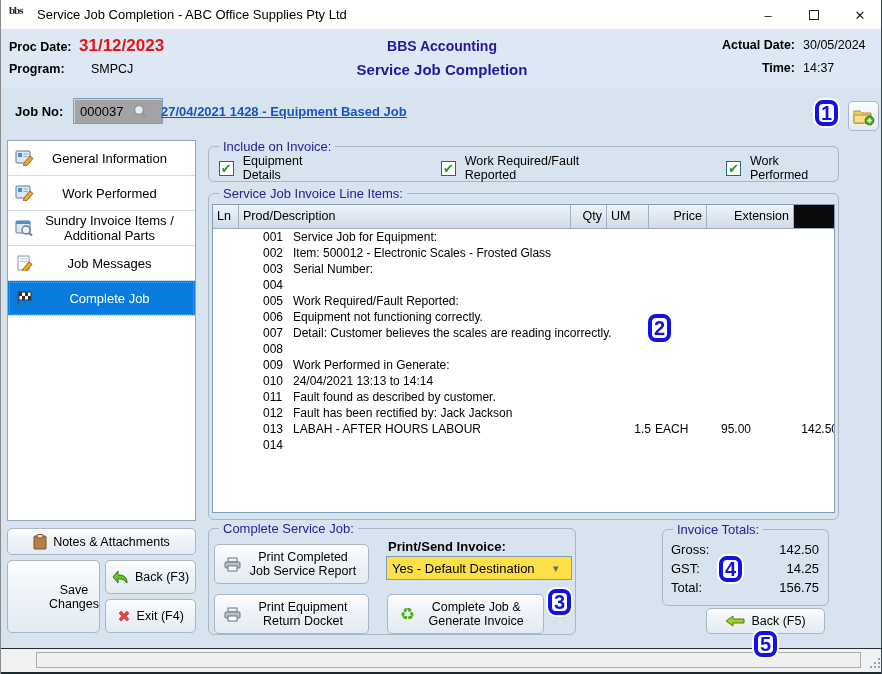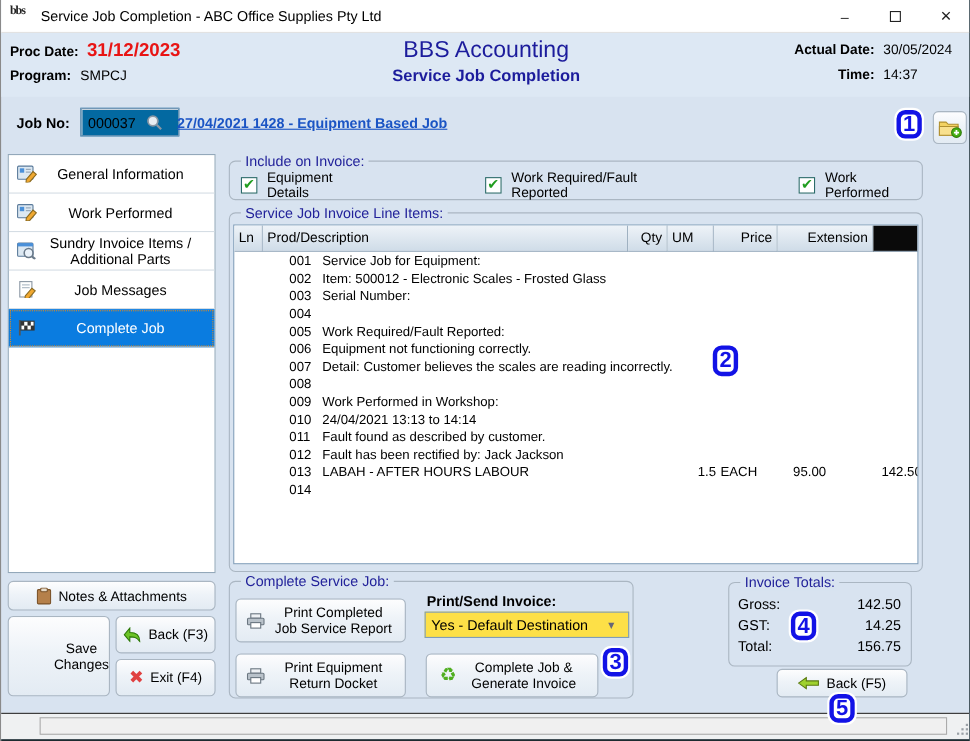--- a/index.html
+++ b/index.html
@@ -18,32 +18,32 @@
   .win-controls{position:absolute;right:0;top:0;height:30px;display:flex;}
   .win-btn{width:46px;height:30px;display:flex;align-items:center;justify-content:center;
     font-size:13px;color:#222;}
   .win-btn .sq{width:10px;height:10px;border:1px solid #222;display:block;}
   
   .header-band{position:absolute;left:0;top:30px;width:882px;height:58px;background:#dde8f4;}
   .hb-left{position:absolute;left:8px;top:6px;font-size:12.5px;}
   .hb-row{display:flex;align-items:baseline;height:26px;}
   .hb-label{font-weight:bold;width:64px;}
   .proc-date{color:#e81414;font-weight:bold;font-size:17px;margin-left:6px;}
-  .program-val{margin-left:0;}
+  .program-val{margin-left:18px;}
   .hb-center{position:absolute;left:0;top:3px;width:882px;text-align:center;color:#1c1c9c;}
-  .bbs-title{font-size:21px;font-weight:normal;line-height:26px;}
+  .bbs-title{font-size:14px;font-weight:bold;line-height:26px;}
   .bbs-sub{font-size:15px;font-weight:bold;line-height:22px;}
   .hb-right{position:absolute;right:10px;top:8px;font-size:12.5px;display:grid;
     grid-template-columns:auto 78px;grid-row-gap:9px;}
   .hb-right .lab{font-weight:bold;text-align:right;}
   .hb-right .val{text-align:left;padding-left:8px;}
   
   .jobbar{position:absolute;left:0;top:88px;width:882px;height:52px;}
   .job-label{position:absolute;left:14px;top:16px;font-weight:bold;font-size:13px;}
-  .job-field{position:absolute;left:72px;top:10px;width:90px;height:26px;background:#0369a1;
+  .job-field{position:absolute;left:72px;top:10px;width:90px;height:26px;background:#a3a3a3;
     border:1px solid #7f9db9;box-shadow:inset 1px 1px 0 #c8d4de;display:flex;align-items:center;}
   .job-field input{border:none;background:transparent;width:58px;font:13px "Liberation Sans",sans-serif;
     padding-left:6px;outline:none;}
   .job-link{position:absolute;left:160px;top:16px;font-size:13px;font-weight:bold;
     color:#1a54c4;text-decoration:underline;cursor:pointer;}
   .folder-btn{position:absolute;left:847px;top:101px;width:31px;height:30px;}
   
   .btn{position:absolute;background:linear-gradient(#fdfdfe,#eef3f8 45%,#e3ebf3);
     border:1px solid #aab6c2;border-radius:5px;display:flex;align-items:center;
     justify-content:center;font-size:12.5px;text-align:center;gap:6px;cursor:pointer;}
@@ -369,21 +369,21 @@
             <span class="c ln">008</span>
             <span class="c desc"></span>
             <span class="c r"></span>
             <span class="c"></span>
             <span class="c r"></span>
             <span class="c r"></span>
             <span class="c"></span>
           </div>
           <div class="trow">
             <span class="c ln">009</span>
-            <span class="c desc">Work Performed in Workshop:</span>
+            <span class="c desc">Work Performed in Generate:</span>
             <span class="c r"></span>
             <span class="c"></span>
             <span class="c r"></span>
             <span class="c r"></span>
             <span class="c"></span>
           </div>
           <div class="trow">
             <span class="c ln">010</span>
             <span class="c desc">24/04/2021 13:13 to 14:14</span>
             <span class="c r"></span>

